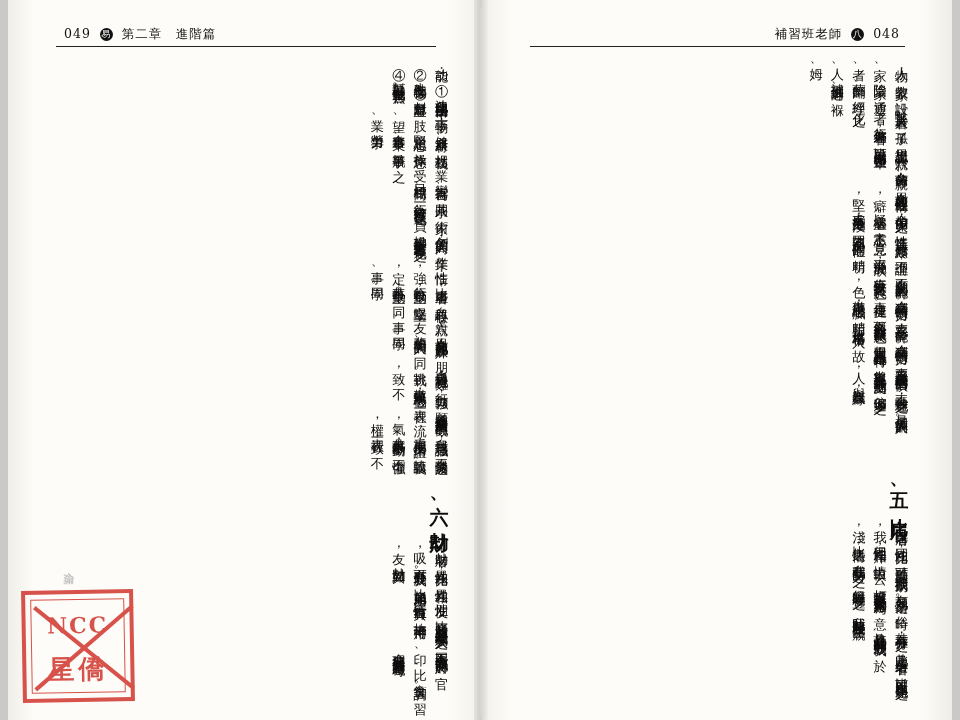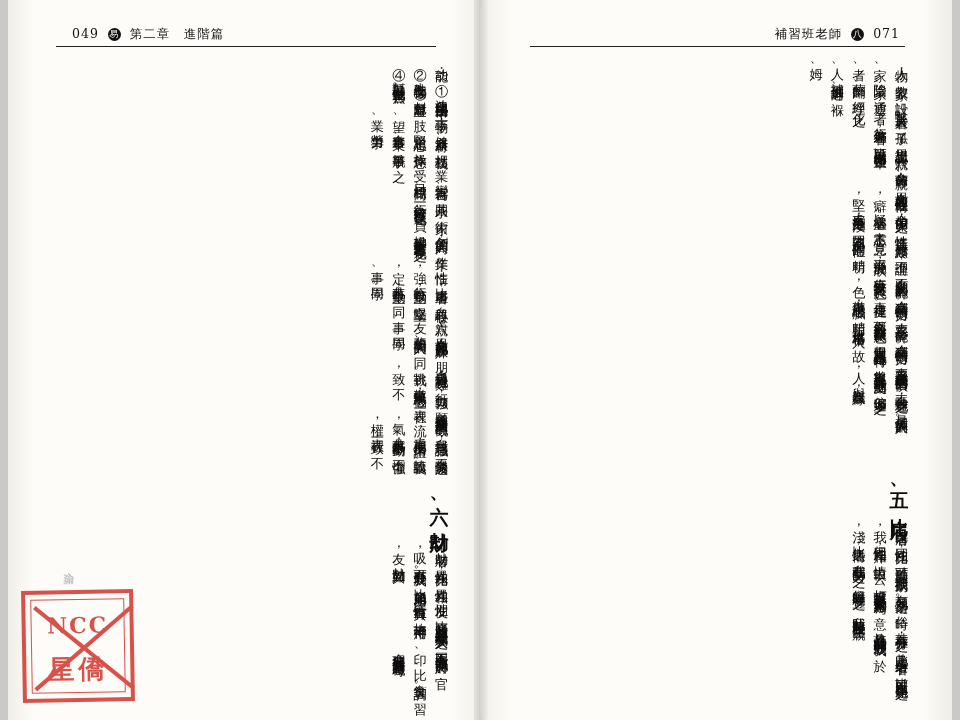--- a/index.html
+++ b/index.html
@@ -31,21 +31,21 @@
   .edge-bottom{position:absolute;left:0;bottom:0;width:960px;height:6px;background:#cdcdcd;}
   .edge-left{position:absolute;left:0;top:0;width:9px;height:720px;background:#c9c9c9;}
   .edge-right{position:absolute;right:0;top:0;width:8px;height:720px;background:#c9c9c9;}
 
   
   .hdr{
     position:absolute;top:26px;
     font-size:12.5px;color:#111;letter-spacing:1px;
     white-space:nowrap;
   }
-  .hdr-left{left:72px;}
+  .hdr-left{left:64px;}
   .hdr-right{right:60px;}
   .hdr .mark{
     display:inline-block;width:13px;height:13px;border-radius:50%;
     background:#111;color:#fff;font-size:9px;line-height:13px;text-align:center;
     vertical-align:1px;margin:0 4px;
   }
   .rule{
     position:absolute;height:1px;background:#222;top:46px;
   }
   .rule.left{left:56px;width:380px;}
@@ -130,21 +130,21 @@
   <div class="hdr hdr-left">
     <span>049</span>
     <span class="mark">易</span>
     <span>第二章　進階篇</span>
   </div>
   <div class="rule left"></div>
 
   <div class="hdr hdr-right">
     <span>補習班老師</span>
     <span class="mark">八</span>
-    <span>071</span>
+    <span>048</span>
   </div>
   <div class="rule right"></div>
 
   <div class="cols left">
     <div class="col">不能太過執泥於財、官、印、比、食等名詞。習命理只要知道其意義即可</div>
     <div class="col">性朋友。比肩劫財並非一定是劫我財物之人，因五行情性有異，故十神可用</div>
     <div class="col">劫財者，異性相比，異性相吸，亦可有助於我。比肩如兄弟朋友，劫財如異</div>
     <div class="col heading">六、劫財</div>
     <div class="col">觀，自我意識強，不易隨波逐流，重視朋友情誼，較講義氣，凡事果斷衝動，不懼強權，表裡一致，不</div>
     <div class="col">勇於冒險犯難，行動力強，願意接受命運及環境的挑戰。做事較無心機，表裡一致，不</div>

